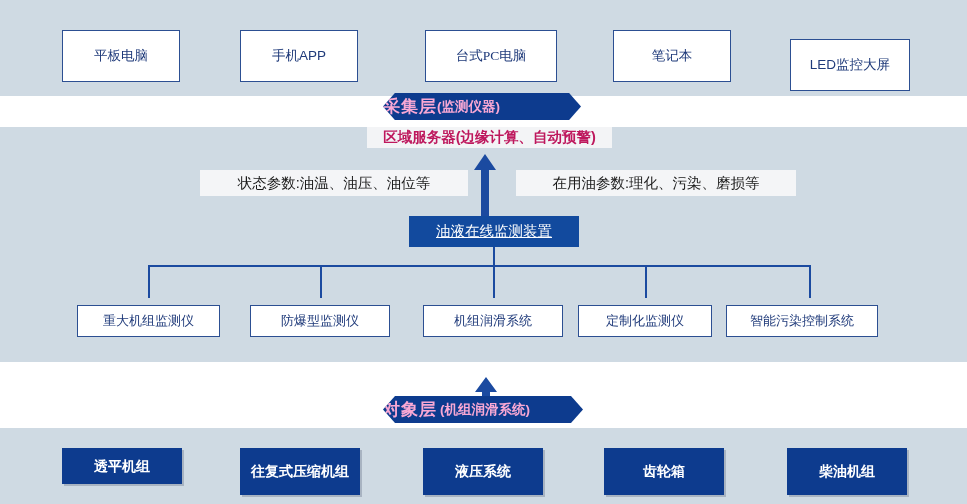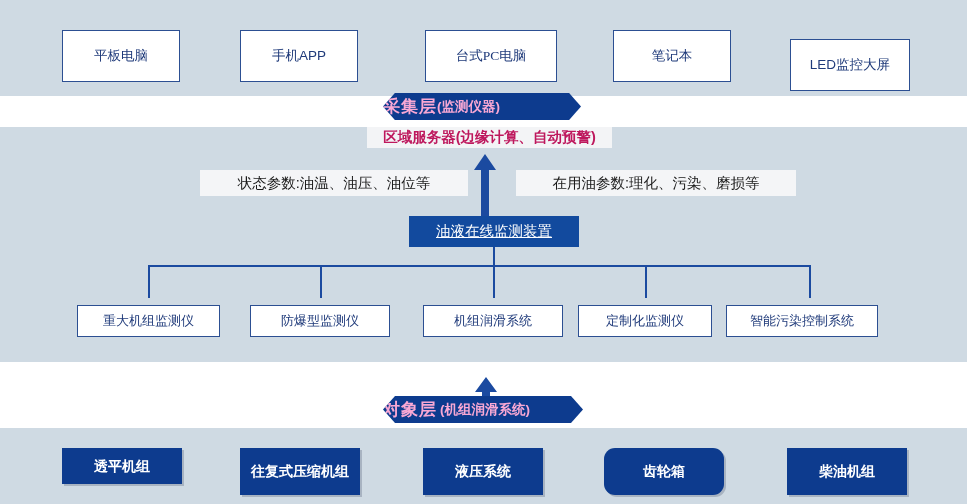--- a/index.html
+++ b/index.html
@@ -178,20 +178,20 @@
 
   <div class="node solid" style="left:62px;top:440px;width:120px;height:36px;">
     <span>透平机组</span>
   </div>
   <div class="node solid" style="left:240px;top:440px;width:120px;height:47px;">
     <span>往复式压缩机组</span>
   </div>
   <div class="node solid" style="left:423px;top:440px;width:120px;height:47px;">
     <span>液压系统</span>
   </div>
-  <div class="node solid" style="left:604px;top:440px;width:120px;height:47px;border-radius:11px;">
+  <div class="node solid" style="left:604px;top:440px;width:120px;height:47px;">
     <span>齿轮箱</span>
   </div>
   <div class="node solid" style="left:787px;top:440px;width:120px;height:47px;">
     <span>柴油机组</span>
   </div>
 
 </div>
 
 </body></html>

